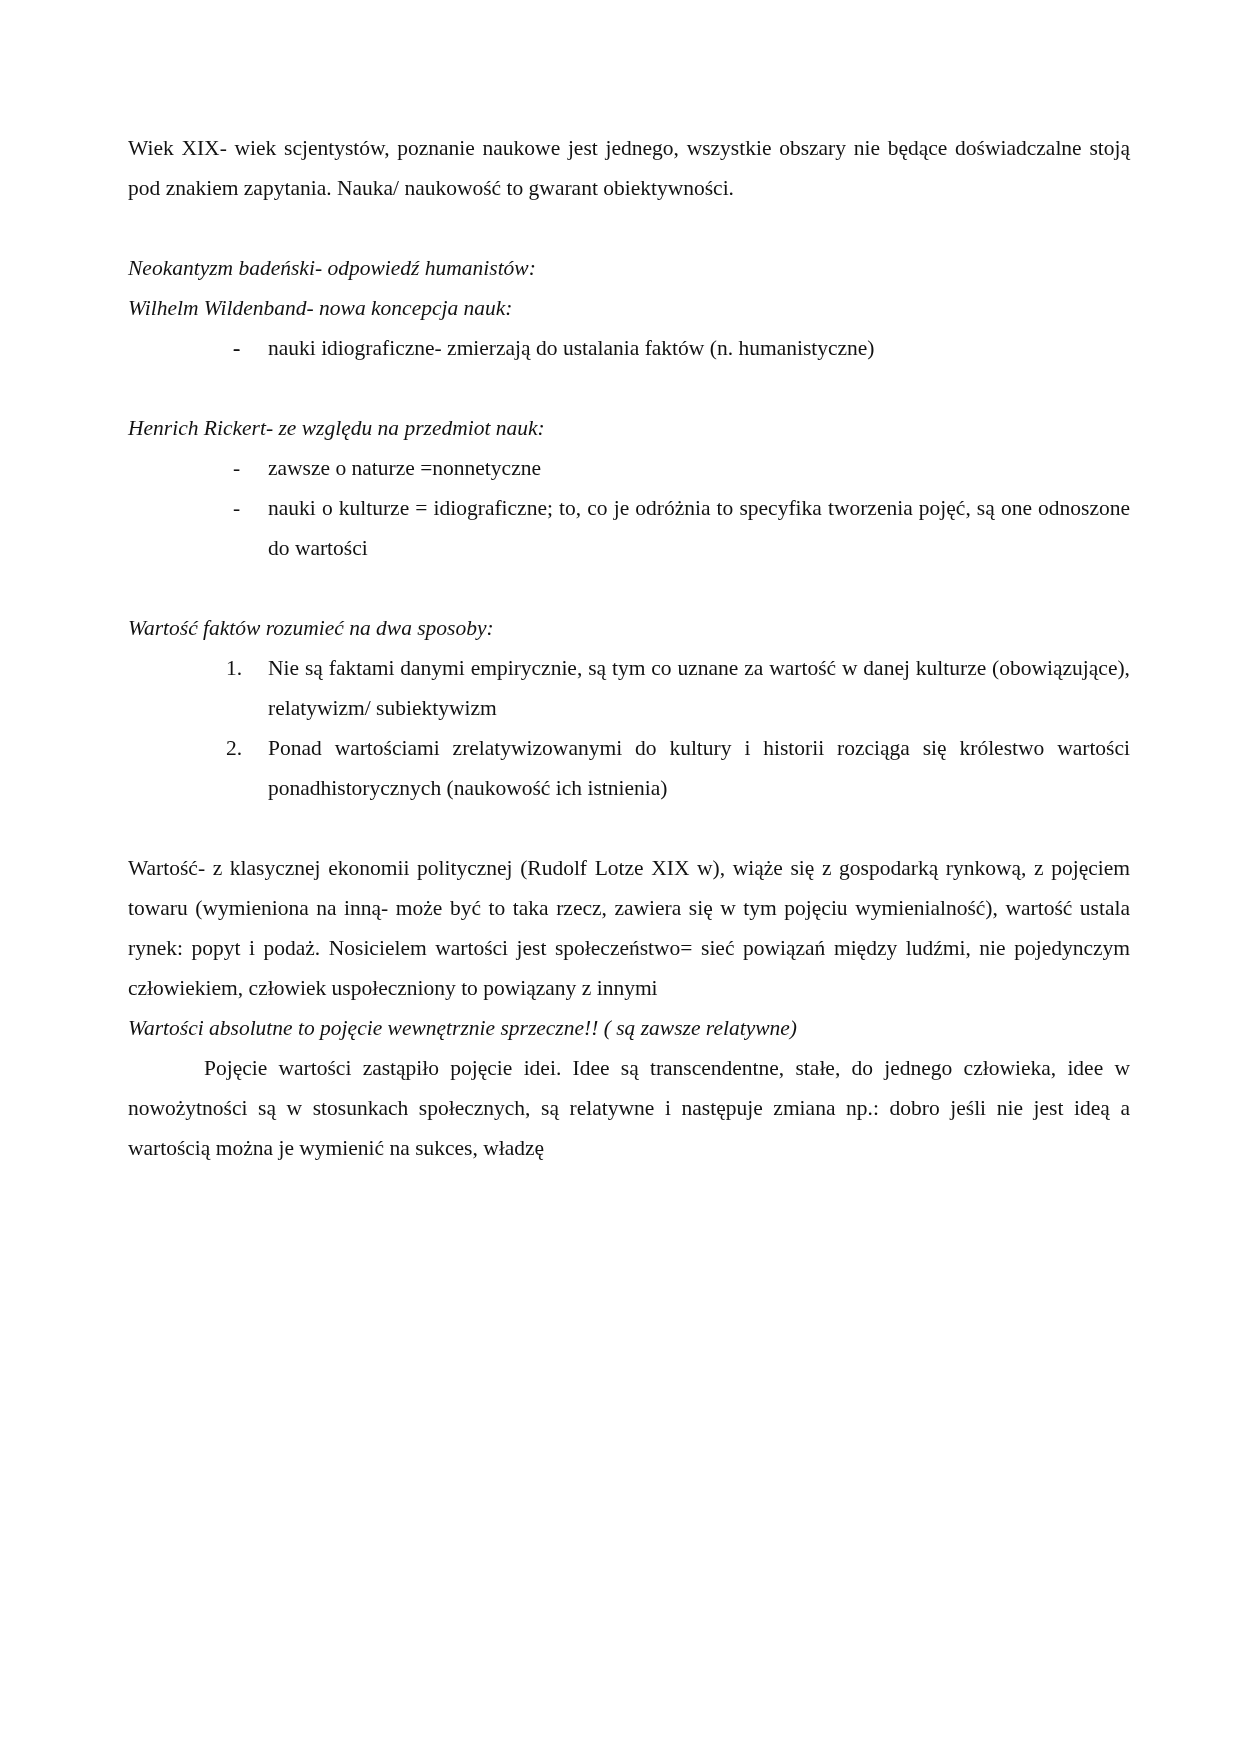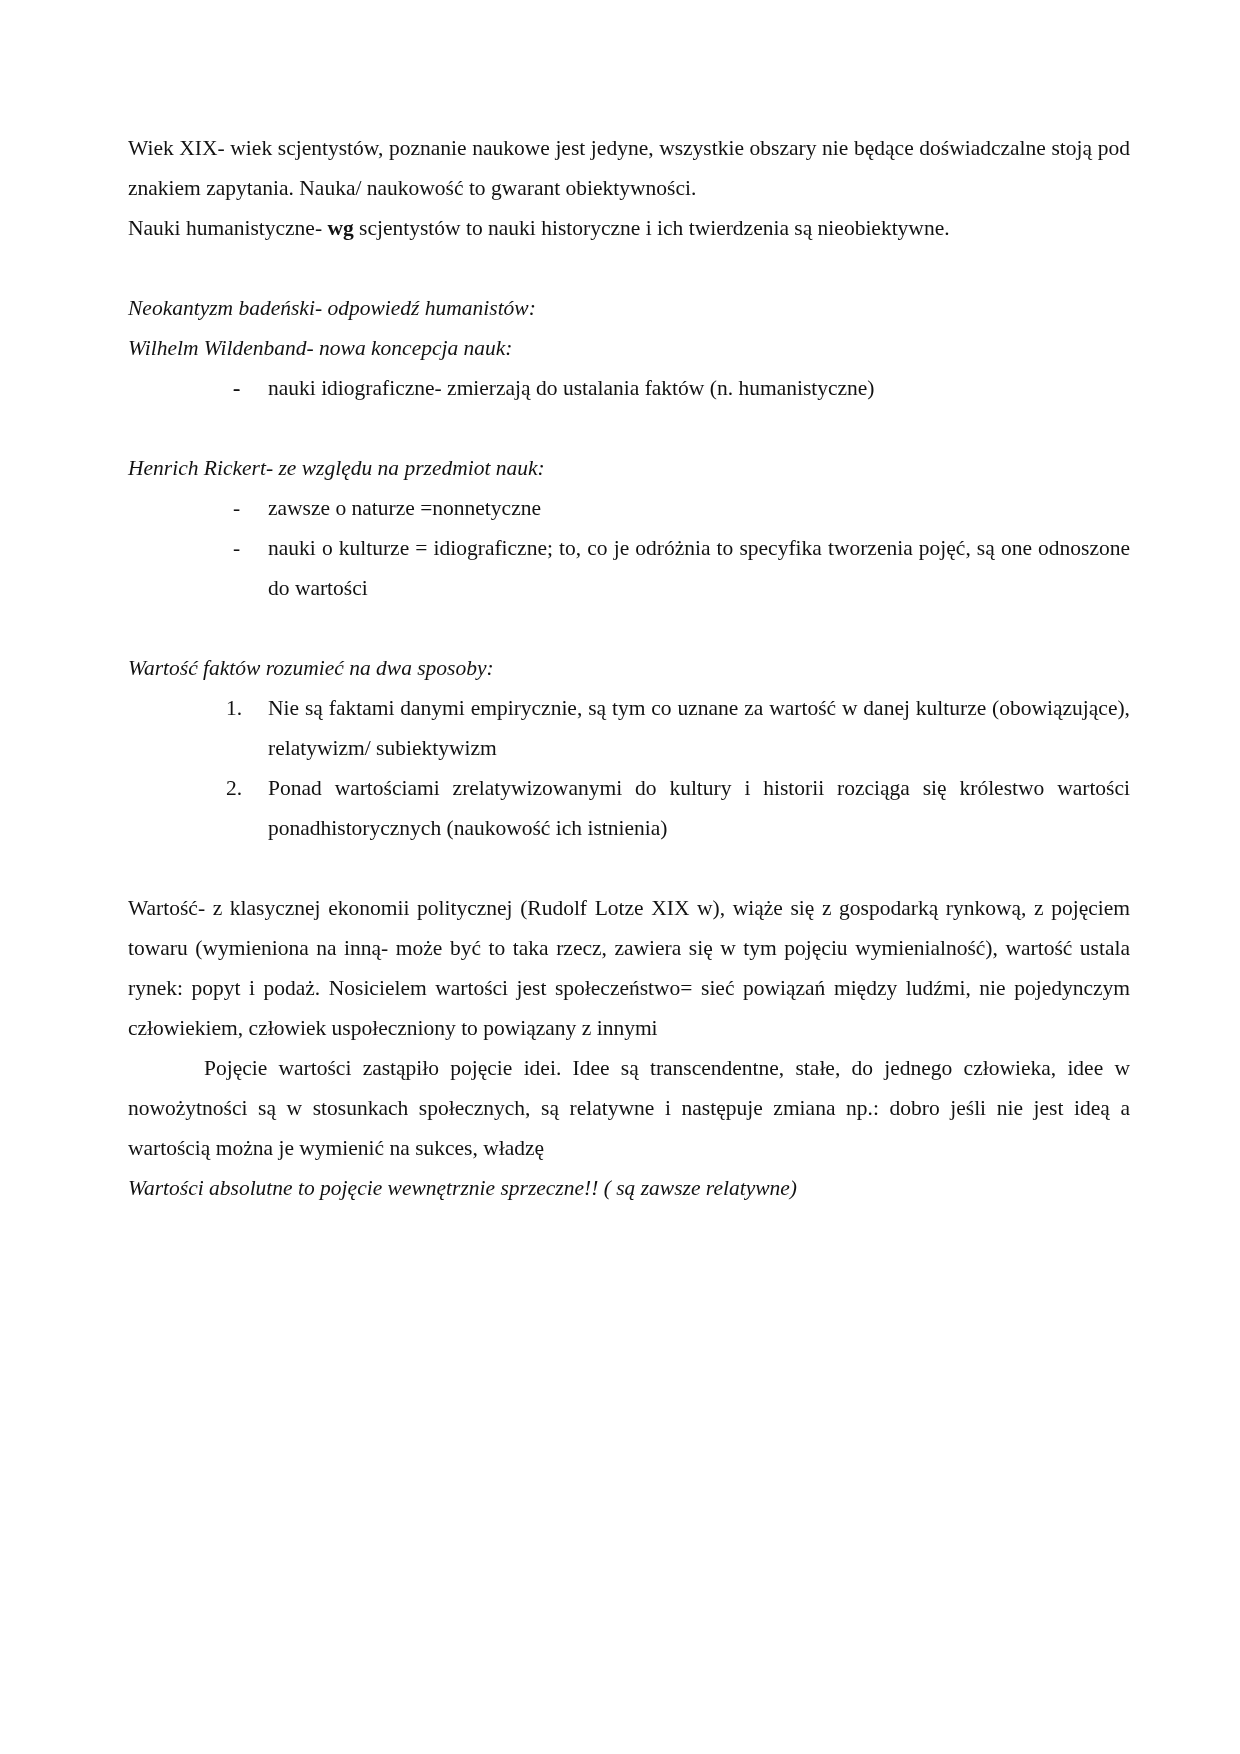--- a/index.html
+++ b/index.html
@@ -75,24 +75,23 @@
   b.strong {
     font-weight: bold;
   }
 </style>
 </head>
 <body>
 
 <div class="page">
   <div class="doc-body">
 
-    <p class="para">Wiek XIX- wiek scjentystów, poznanie naukowe jest jedyne, wszystkie obszary nie będące doświadczalne stoją pod znakiem zapytania. Nauka/ naukowość to gwarant obiektywności.</p>
+    <p class="para">Wiek XIX- wiek scjentystów, poznanie naukowe jest jednego, wszystkie obszary nie będące doświadczalne stoją pod znakiem zapytania. Nauka/ naukowość to gwarant obiektywności.</p>
 
 
-    <p class="para"><span>Nauki humanistyczne- </span><b class="strong">wg</b><span> scjentystów to nauki historyczne i ich twierdzenia są nieobiektywne.</span></p>
 
     <div class="spacer-line"></div>
 
     <p class="para left">Neokantyzm badeński- odpowiedź humanistów:</p>
 
     <p class="para left">Wilhelm Wildenband- nowa koncepcja nauk:</p>
 
     <ul class="dash-list">
       <li class="left">
         <span class="marker">-</span>
@@ -130,18 +129,18 @@
       <li>
         <span class="marker">2.</span>
         <span>Ponad wartościami zrelatywizowanymi do kultury i historii rozciąga   się królestwo wartości ponadhistorycznych (naukowość ich istnienia)</span>
       </li>
     </ol>
 
     <div class="spacer-line"></div>
 
     <p class="para">Wartość- z klasycznej ekonomii politycznej (Rudolf Lotze XIX w), wiąże się z gospodarką rynkową, z pojęciem towaru (wymieniona na inną- może być to taka rzecz, zawiera się w tym pojęciu wymienialność), wartość ustala rynek: popyt i podaż. Nosicielem wartości jest społeczeństwo= sieć powiązań między ludźmi, nie pojedynczym człowiekiem, człowiek uspołeczniony to powiązany z innymi</p>
 
+    <p class="para left">Wartości absolutne to pojęcie wewnętrznie sprzeczne!! ( są zawsze relatywne)</p>
+
     <p class="para indent">Pojęcie wartości zastąpiło pojęcie idei. Idee są transcendentne, stałe, do jednego człowieka, idee w nowożytności są w stosunkach społecznych, są relatywne i następuje zmiana np.: dobro jeśli nie jest ideą a wartością można je wymienić na sukces, władzę</p>
-
-    <p class="para left">Wartości absolutne to pojęcie wewnętrznie sprzeczne!! ( są zawsze relatywne)</p>
 
   </div>
 </div>
 
 </body></html>

